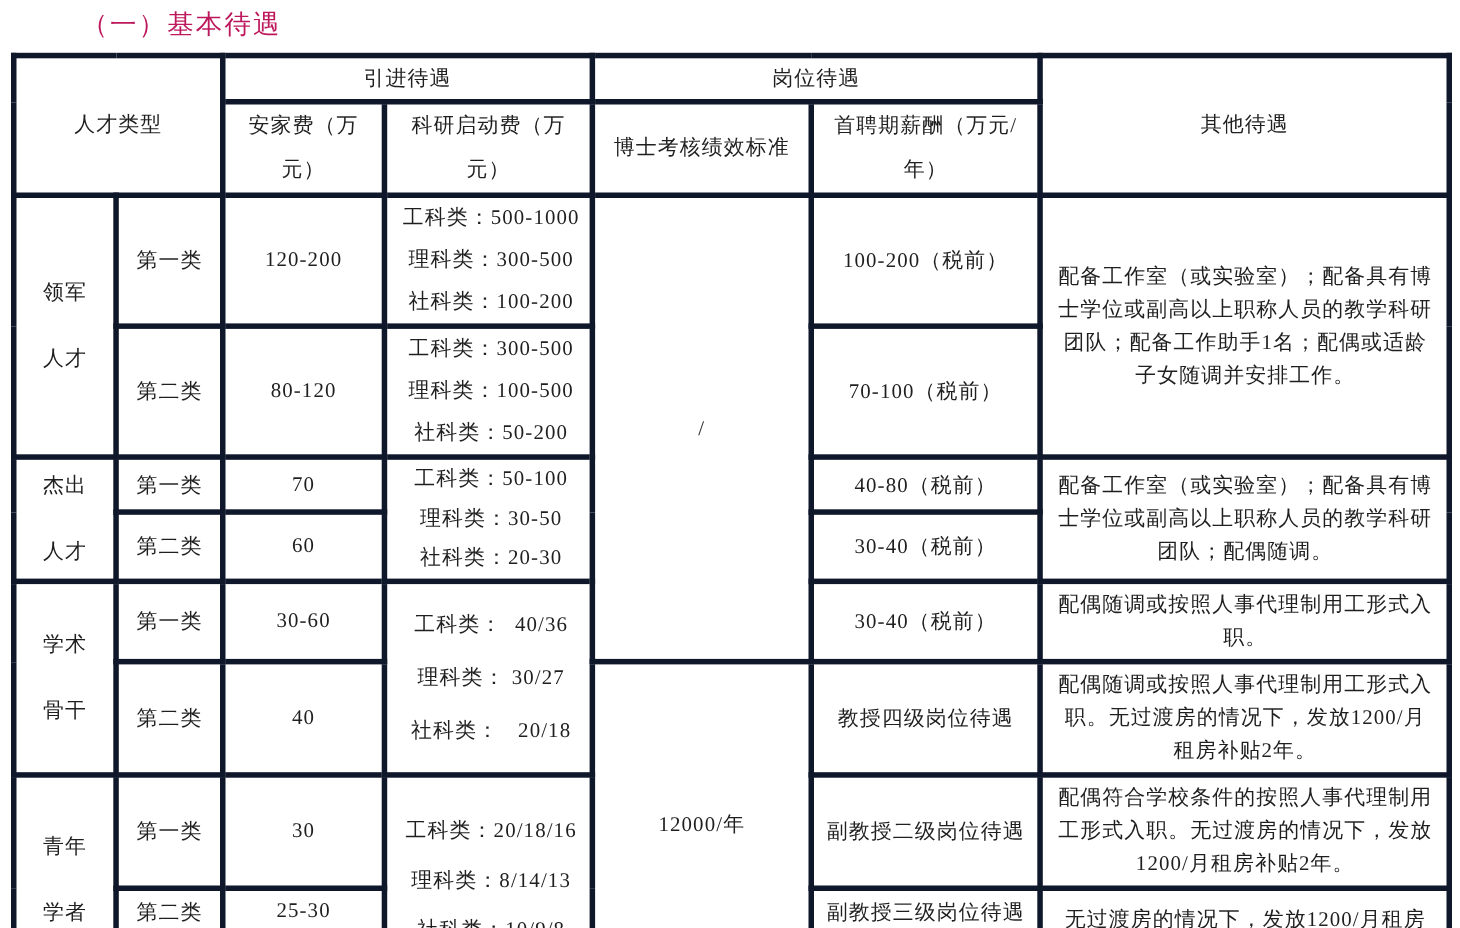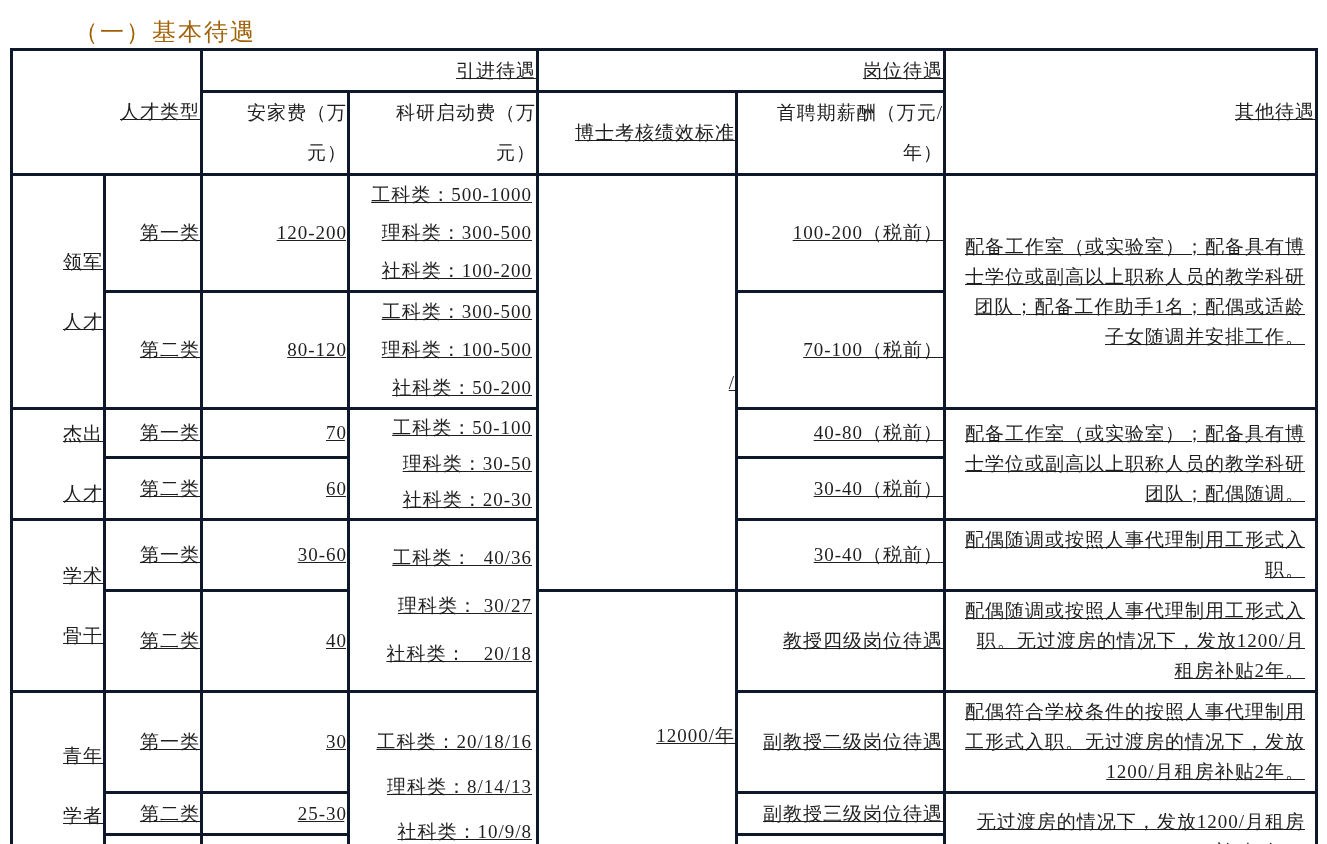--- a/index.html
+++ b/index.html
@@ -5,42 +5,41 @@
   * { box-sizing: border-box; margin: 0; padding: 0; }
   html, body {
     width: 1327px; height: 844px;
     background: #ffffff;
     font-family: "Liberation Serif", "DejaVu Serif", serif;
     color: #1f1f1f;
     overflow: hidden;
   }
   .page { position: relative; width: 1327px; height: 844px; }
   .doc-title {
-    padding: 16px 0 0 74px;
+    padding: 6px 0 0 74px;
     font-size: 24px;
     letter-spacing: 2px;
-    color: #a16207;
+    color: #be185d;
   }
   table.benefits {
     position: absolute;
     left: 10px; top: 48px;
     width: 1306px;
     border-collapse: collapse;
     table-layout: fixed;
   }
   table.benefits td, table.benefits th {
-    border: 3px solid #0f172a;
+    border: 5px solid #0f172a;
     font-weight: normal;
     font-size: 19px;
-    text-align: right;
+    text-align: center;
     vertical-align: middle;
     letter-spacing: 1px;
     color: #1f1f1f;
     overflow: hidden;
-    text-decoration: underline;
   }
   .hdr { line-height: 26px; }
   .hdr .wrapbox { display: inline-block; line-height: 40px; vertical-align: middle; }
   .w-settle   { max-width: 5.6em; }
   .w-research { max-width: 7.6em; }
   .w-salary   { max-width: 8.9em; }
   .group-cell div { line-height: 30px; }
   .group-cell .gap { height: 30px; }
   .research {
     text-align: left;

